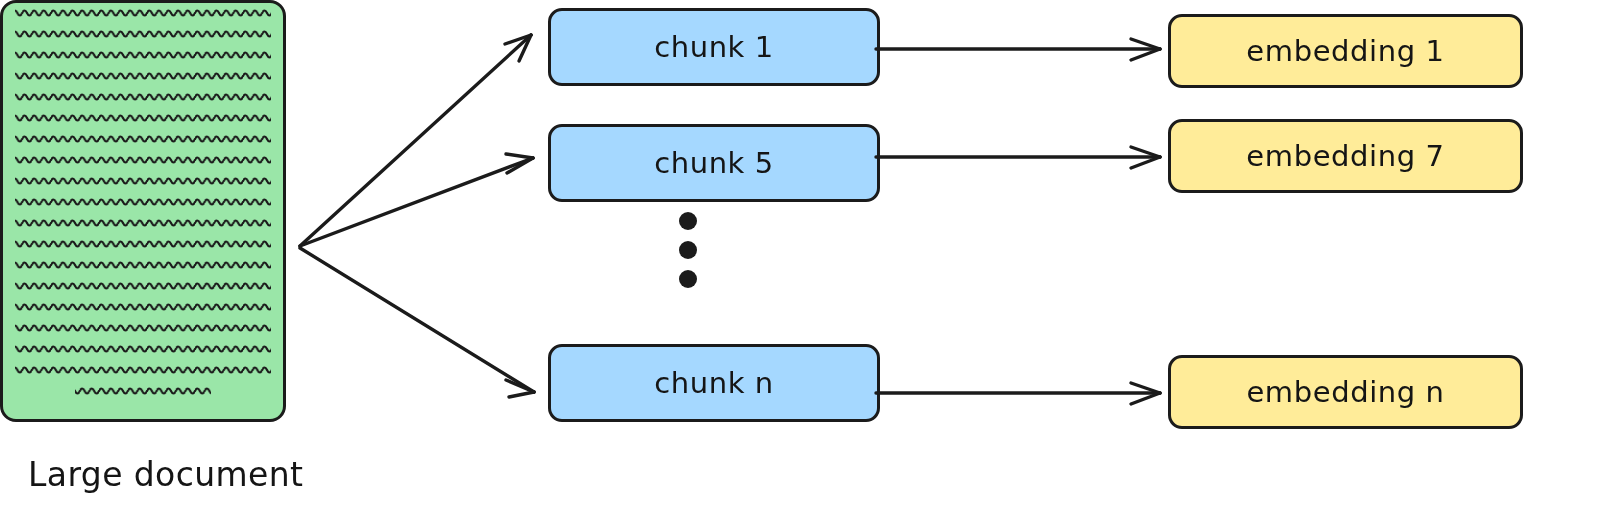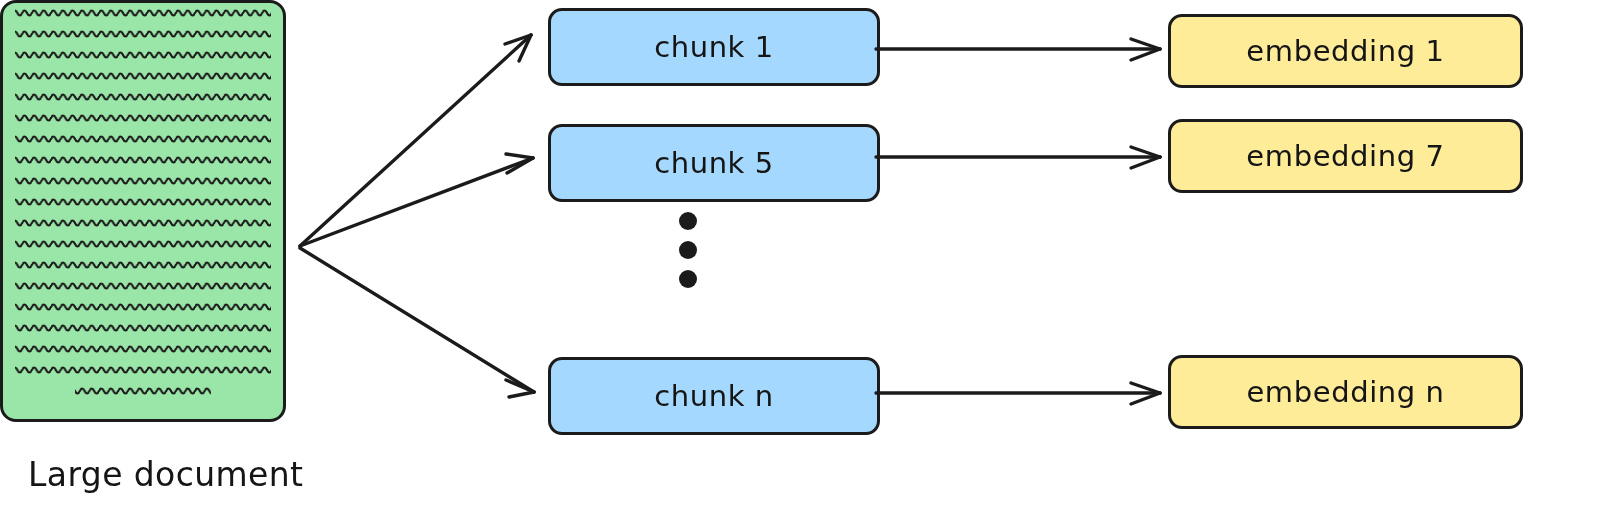--- a/index.html
+++ b/index.html
@@ -112,21 +112,21 @@
   </div>
 
   <div class="doc-caption">Large document</div>
 
   <div class="node chunk-box" style="top:8px;">
     <span class="node-label">chunk 1</span>
   </div>
   <div class="node chunk-box" style="top:124px;">
     <span class="node-label">chunk 5</span>
   </div>
-  <div class="node chunk-box" style="top:357px;">
+  <div class="node chunk-box" style="top:344px;">
     <span class="node-label">chunk n</span>
   </div>
 
   <div class="ellipsis">
     <span class="dot"></span>
     <span class="dot"></span>
     <span class="dot"></span>
   </div>
 
   <div class="node embedding-box" style="top:14px;">

